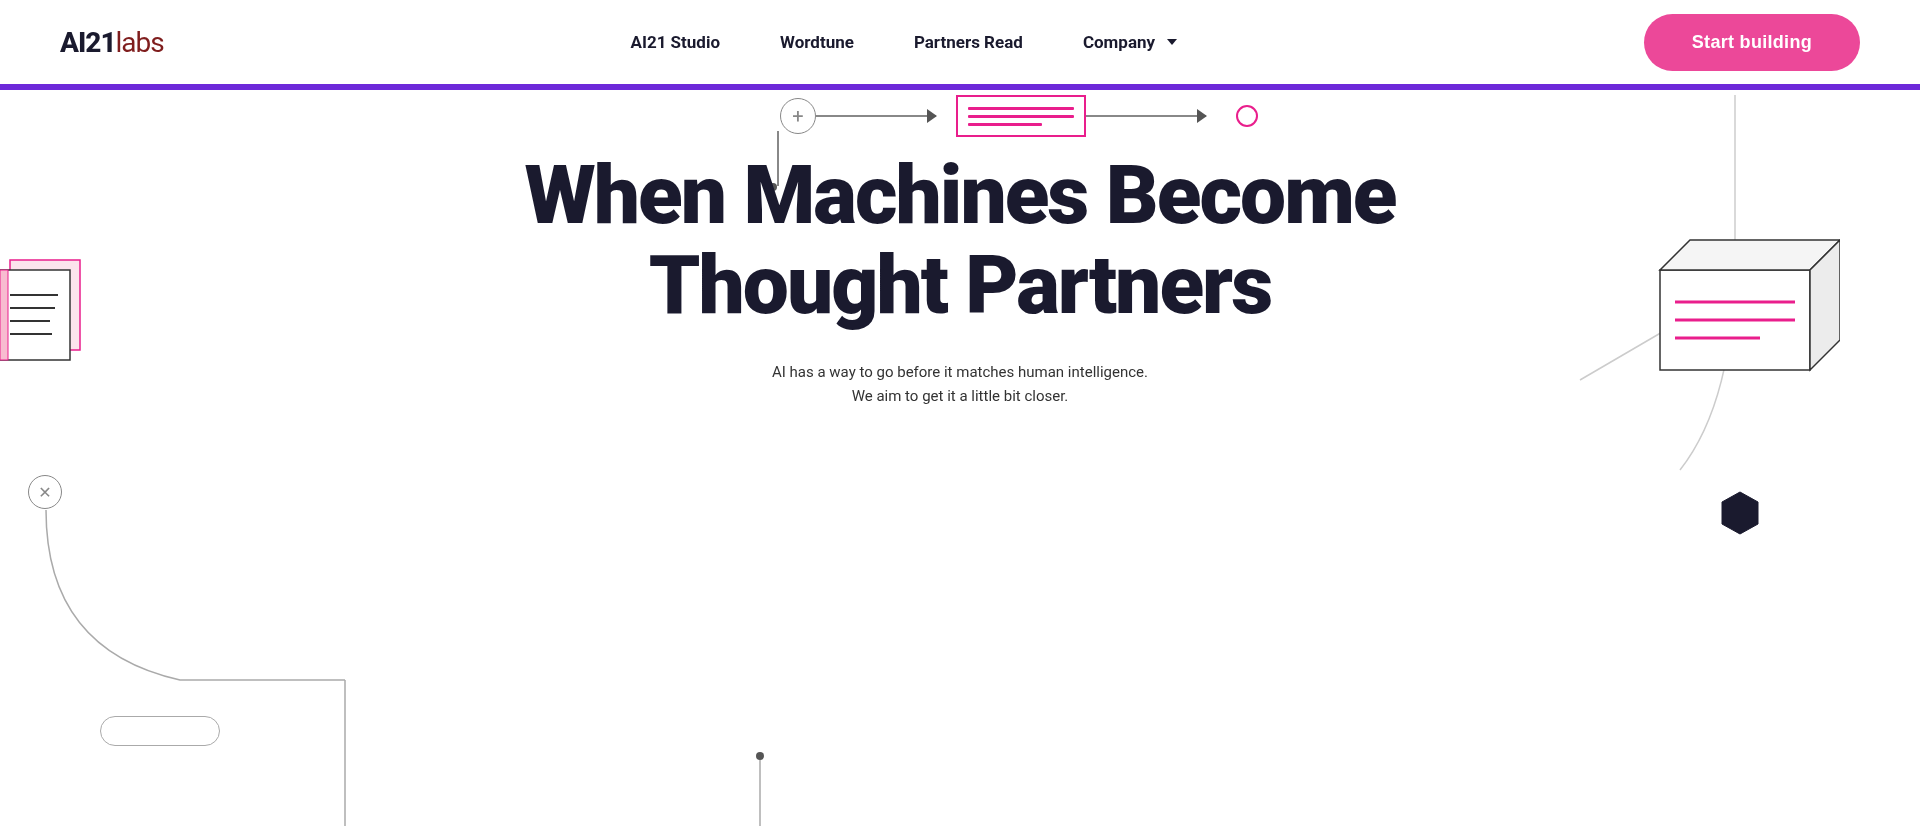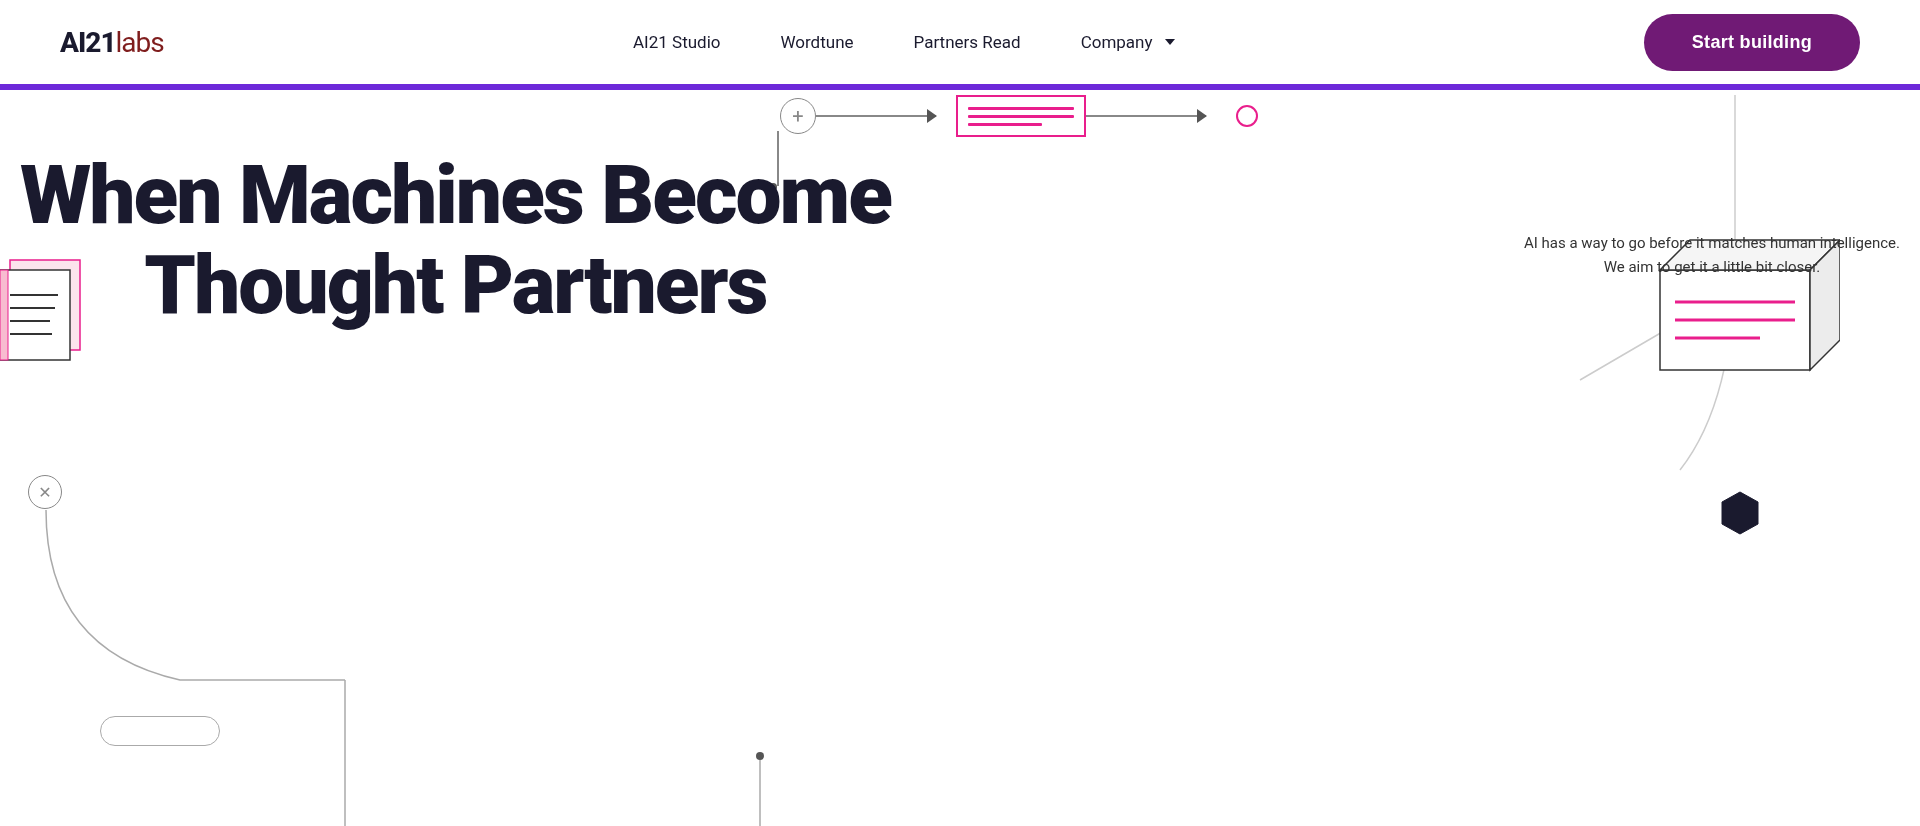--- a/index.html
+++ b/index.html
@@ -46,57 +46,57 @@
       display: flex;
       align-items: center;
       gap: 60px;
       list-style: none;
     }
 
     .nav-links li a {
       text-decoration: none;
       color: #1a1a2e;
       font-size: 17px;
-      font-weight: 400;
+      font-weight: 700;
     }
 
     .nav-company {
       display: flex;
       align-items: center;
       gap: 12px;
     }
 
     .chevron-down {
       width: 0;
       height: 0;
       border-left: 5px solid transparent;
       border-right: 5px solid transparent;
       border-top: 6px solid #1a1a2e;
       display: inline-block;
     }
 
     .btn-start {
-      background: #701a75;
+      background: #ec4899;
       color: white;
       border: none;
       border-radius: 50px;
       padding: 18px 48px;
       font-size: 18px;
       font-weight: 700;
       cursor: pointer;
       letter-spacing: 0.3px;
     }
 
     
     .hero {
       position: relative;
       display: flex;
-      flex-direction: row;
-      align-items: center;
-      justify-content: space-between;
+      flex-direction: column;
+      align-items: center;
+      justify-content: flex-start;
       text-align: center;
       padding: 60px 20px 20px;
     }
 
     .hero-title {
       font-size: 82px;
       font-weight: 900;
       color: #1a1a2e;
       line-height: 1.1;
       max-width: 900px;

